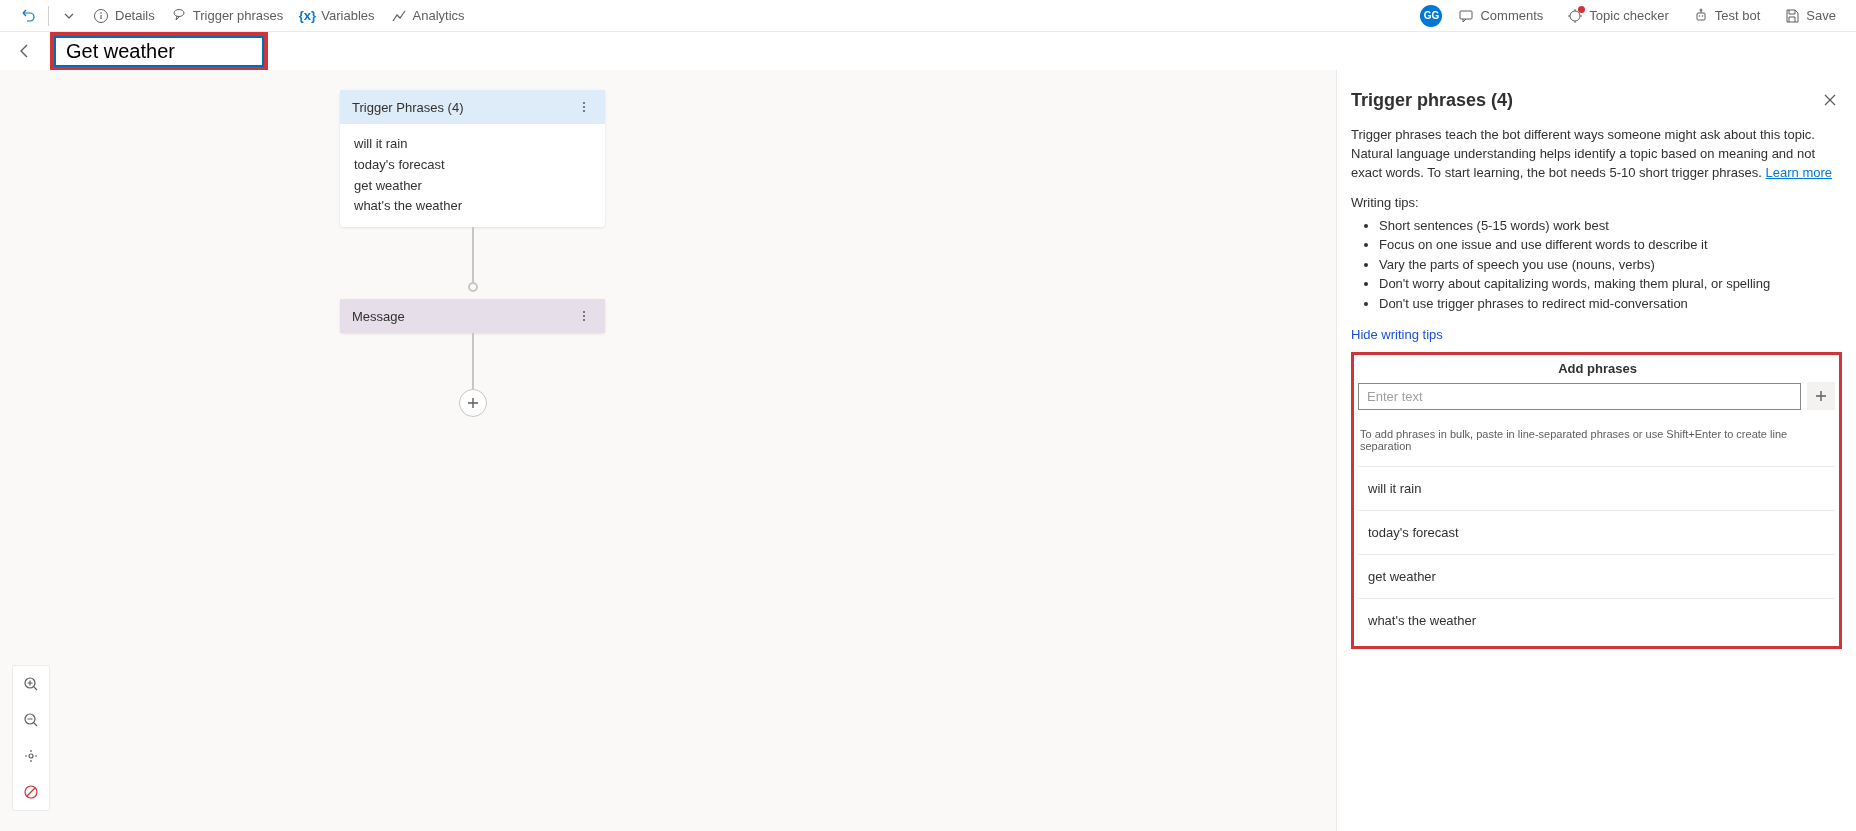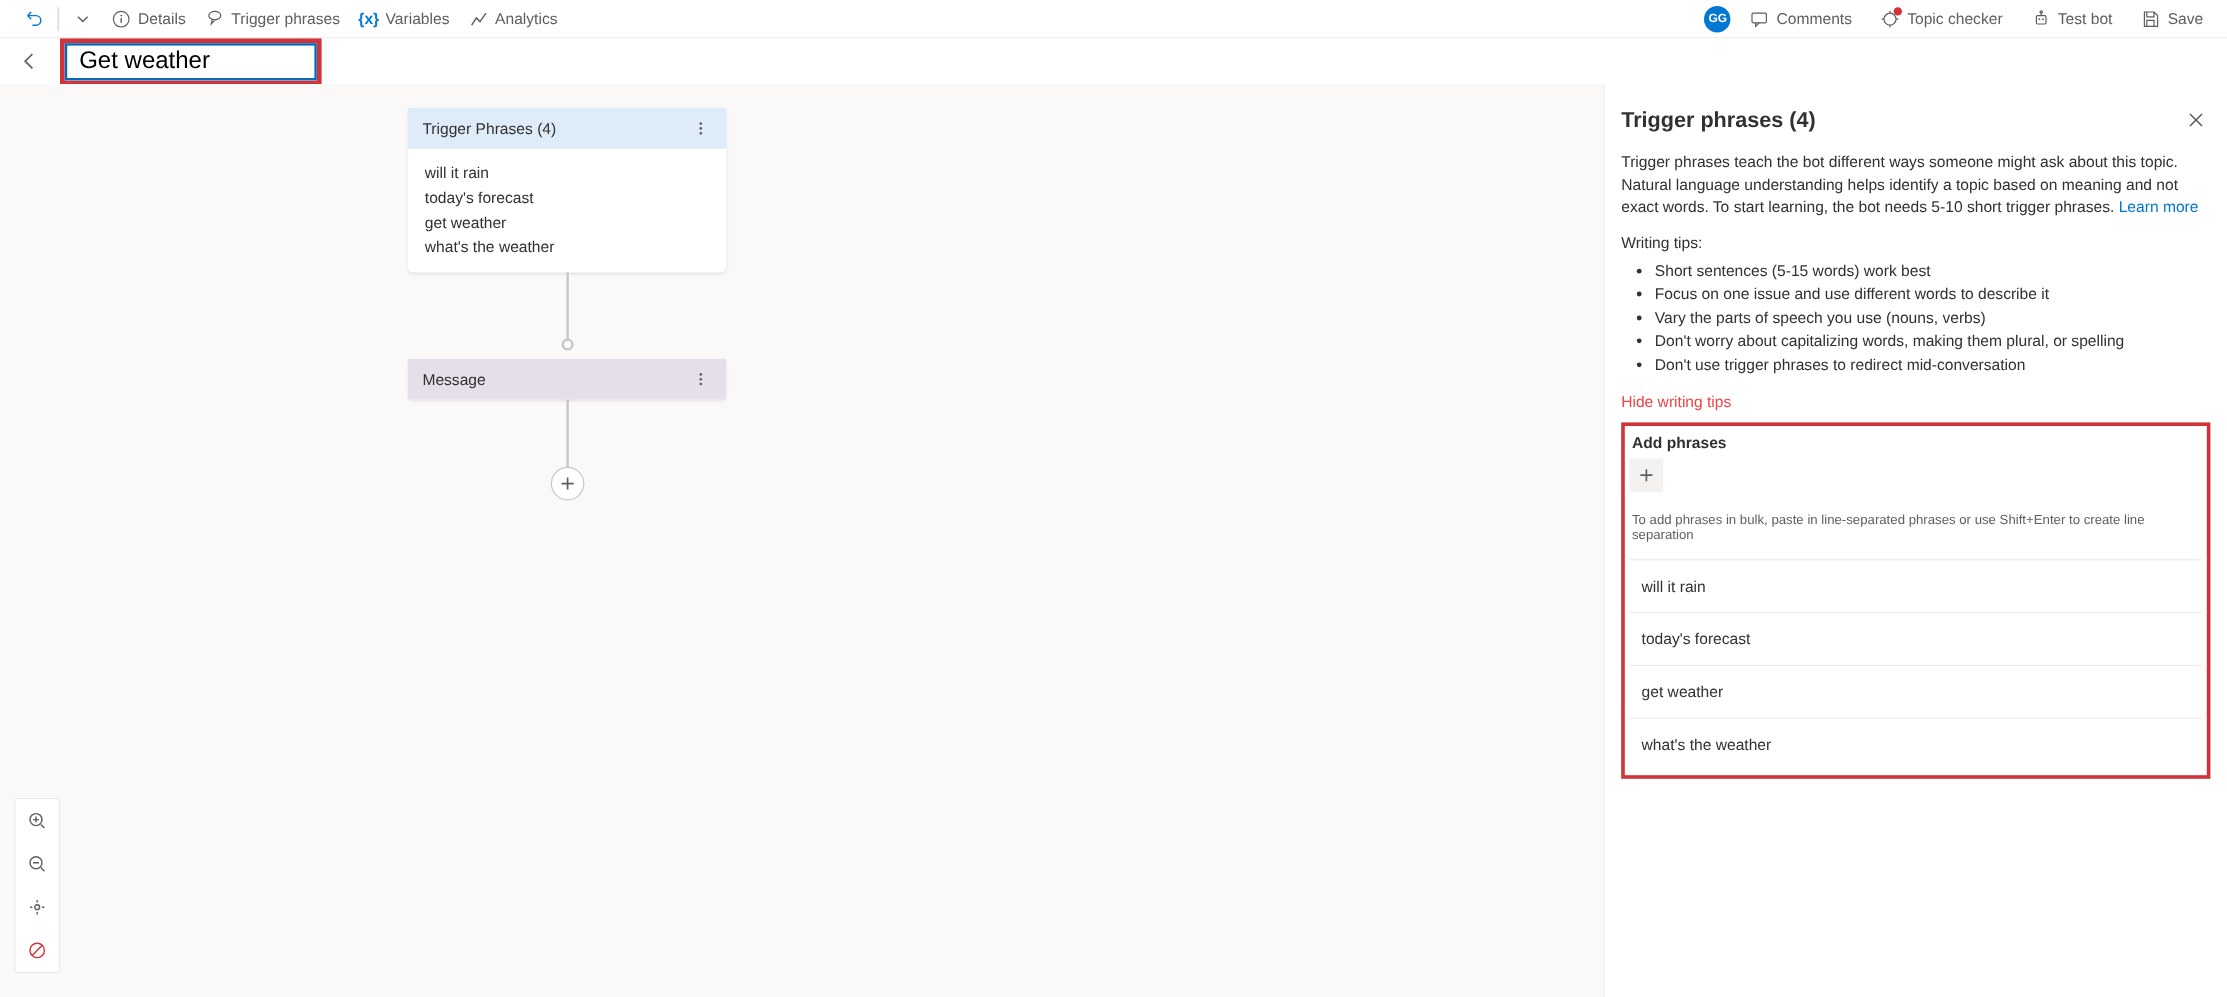--- a/index.html
+++ b/index.html
@@ -52,28 +52,28 @@
     .zoom-toolbar { position: absolute; left: 12px; bottom: 20px; background: #fff; border: 1px solid #edebe9; border-radius: 2px; display: flex; flex-direction: column; }
     .zoom-btn { width: 36px; height: 36px; display: flex; align-items: center; justify-content: center; cursor: pointer; color: #605e5c; }
     .zoom-btn.danger { color: #d13438; }
     
     
     .right-panel { width: 520px; background: #fff; border-left: 1px solid #edebe9; padding: 18px 14px; overflow-y: auto; font-size: 13px; }
     .panel-header { display: flex; align-items: center; justify-content: space-between; margin-bottom: 14px; }
     .panel-title { font-size: 18px; font-weight: 600; }
     .panel-close { cursor: pointer; color: #605e5c; padding: 4px; }
     .panel-text { color: #323130; line-height: 1.45; margin-bottom: 12px; }
-    .panel-text a { color: #0078d4; cursor: pointer; }
+    .panel-text a { color: #0078d4; text-decoration: underline; cursor: pointer; }
     .tips-title { margin-bottom: 6px; }
     .tips-list { padding-left: 28px; margin-bottom: 14px; }
     .tips-list li { line-height: 1.5; }
-    .hide-tips { color: #ef4444; cursor: pointer; margin-bottom: 8px; display: inline-block; }
+    .hide-tips { color: #1d4ed8; cursor: pointer; margin-bottom: 8px; display: inline-block; }
     
     .add-section { border: 3px solid #d13438; padding: 6px 4px 4px 4px; margin-top: 2px; }
-    .add-label { font-weight: 600; font-size: 13px; margin-bottom: 6px; padding-left: 2px; }
+    .add-label { font-weight: 600; font-size: 13px; margin-bottom: 6px; padding-left: 2px; text-align: center; }
     .add-row { display: flex; gap: 6px; align-items: center; }
     .add-input { flex: 1; border: 1px solid #8a8886; padding: 5px 8px; font-size: 13px; }
     .add-input::placeholder { color: #a19f9d; }
     .add-plus { width: 28px; height: 28px; background: #f3f2f1; display: flex; align-items: center; justify-content: center; cursor: pointer; color: #605e5c; font-size: 16px; }
     .add-hint { font-size: 11px; color: #605e5c; margin-top: 18px; padding-left: 2px; }
     .phrase-list { margin-top: 14px; }
     .phrase-row { padding: 14px 10px; border-top: 1px solid #edebe9; font-size: 13px; }
     
     svg { display: block; }
   </style>
@@ -279,20 +279,21 @@
       <li>Focus on one issue and use different words to describe it</li>
       <li>Vary the parts of speech you use (nouns, verbs)</li>
       <li>Don't worry about capitalizing words, making them plural, or spelling</li>
       <li>Don't use trigger phrases to redirect mid-conversation</li>
     </ul>
     <a class="hide-tips">Hide writing tips</a>
     
     <div class="add-section">
       <div class="add-label">Add phrases</div>
       <div class="add-row">
+        <input class="add-input" placeholder="Enter text" style="">
         <div class="add-plus">
           <svg width="14" height="14" viewBox="0 0 14 14">
               <path d="M7 2 V12 M2 7 H12" stroke="#605e5c" stroke-width="1.4"></path>
             </svg>
         </div>
       </div>
       <div class="add-hint">To add phrases in bulk, paste in line-separated phrases or use Shift+Enter to create line separation</div>
       <div class="phrase-list">
         <div class="phrase-row">will it rain</div>
         <div class="phrase-row">today's forecast</div>

